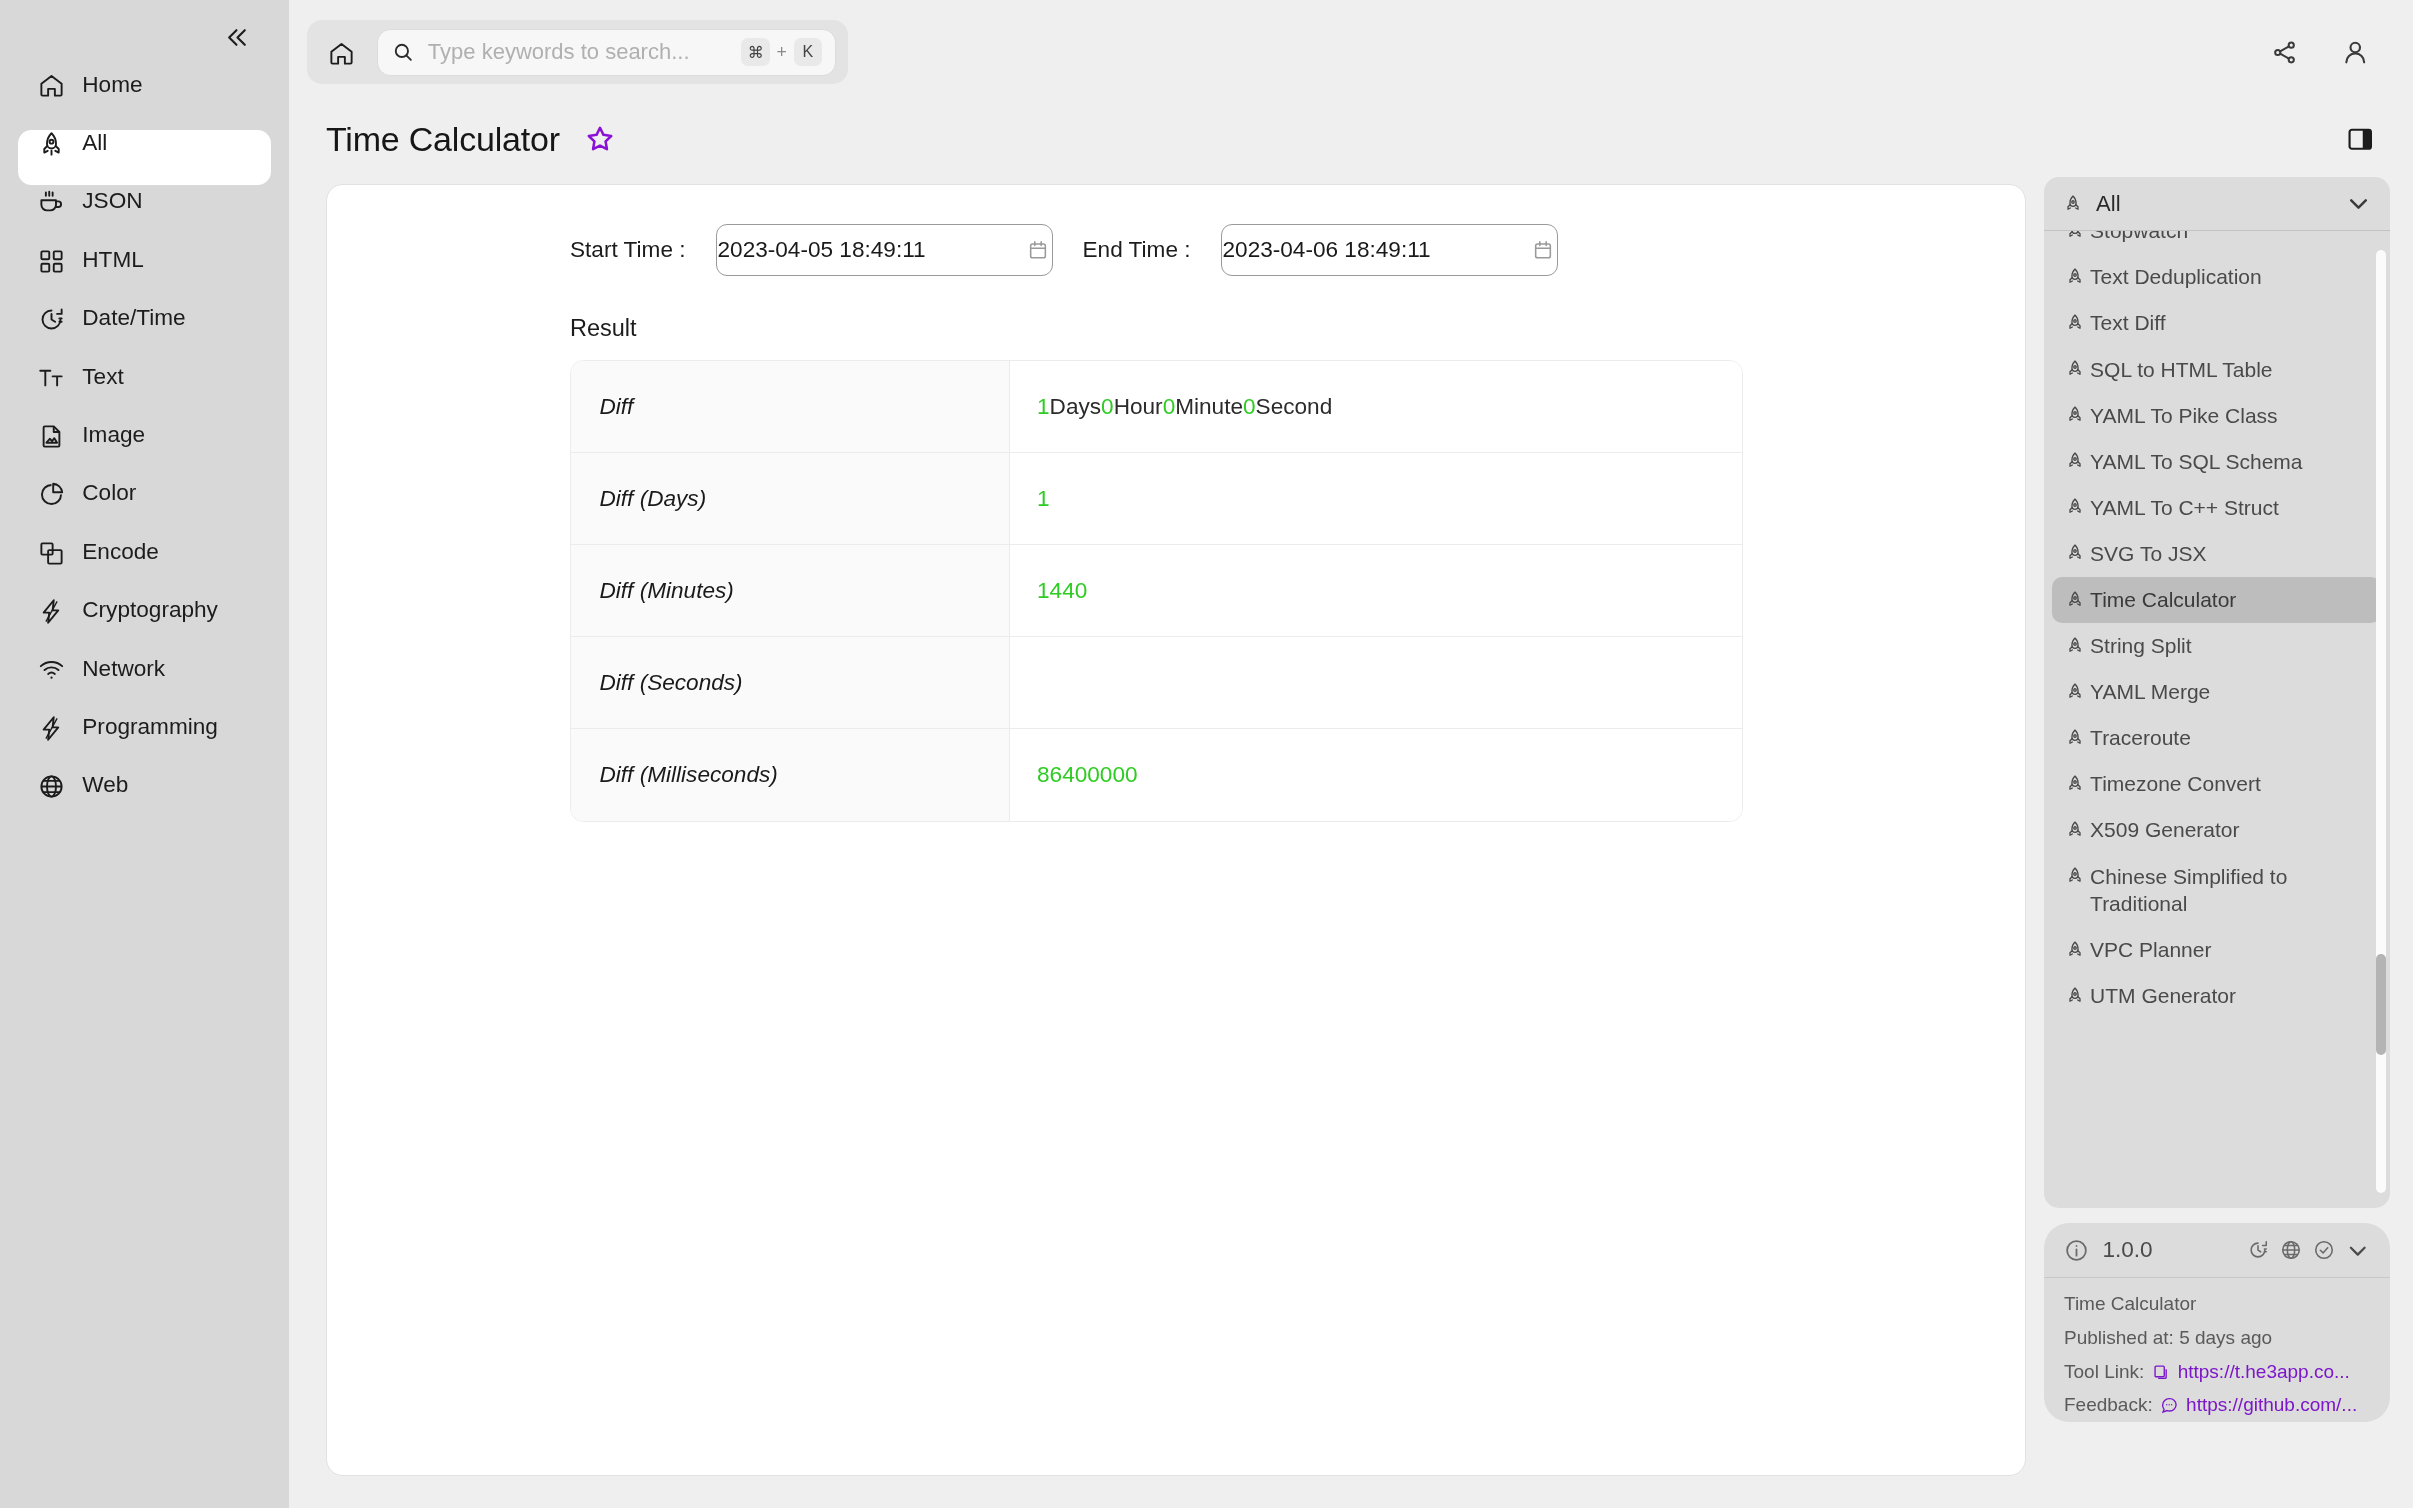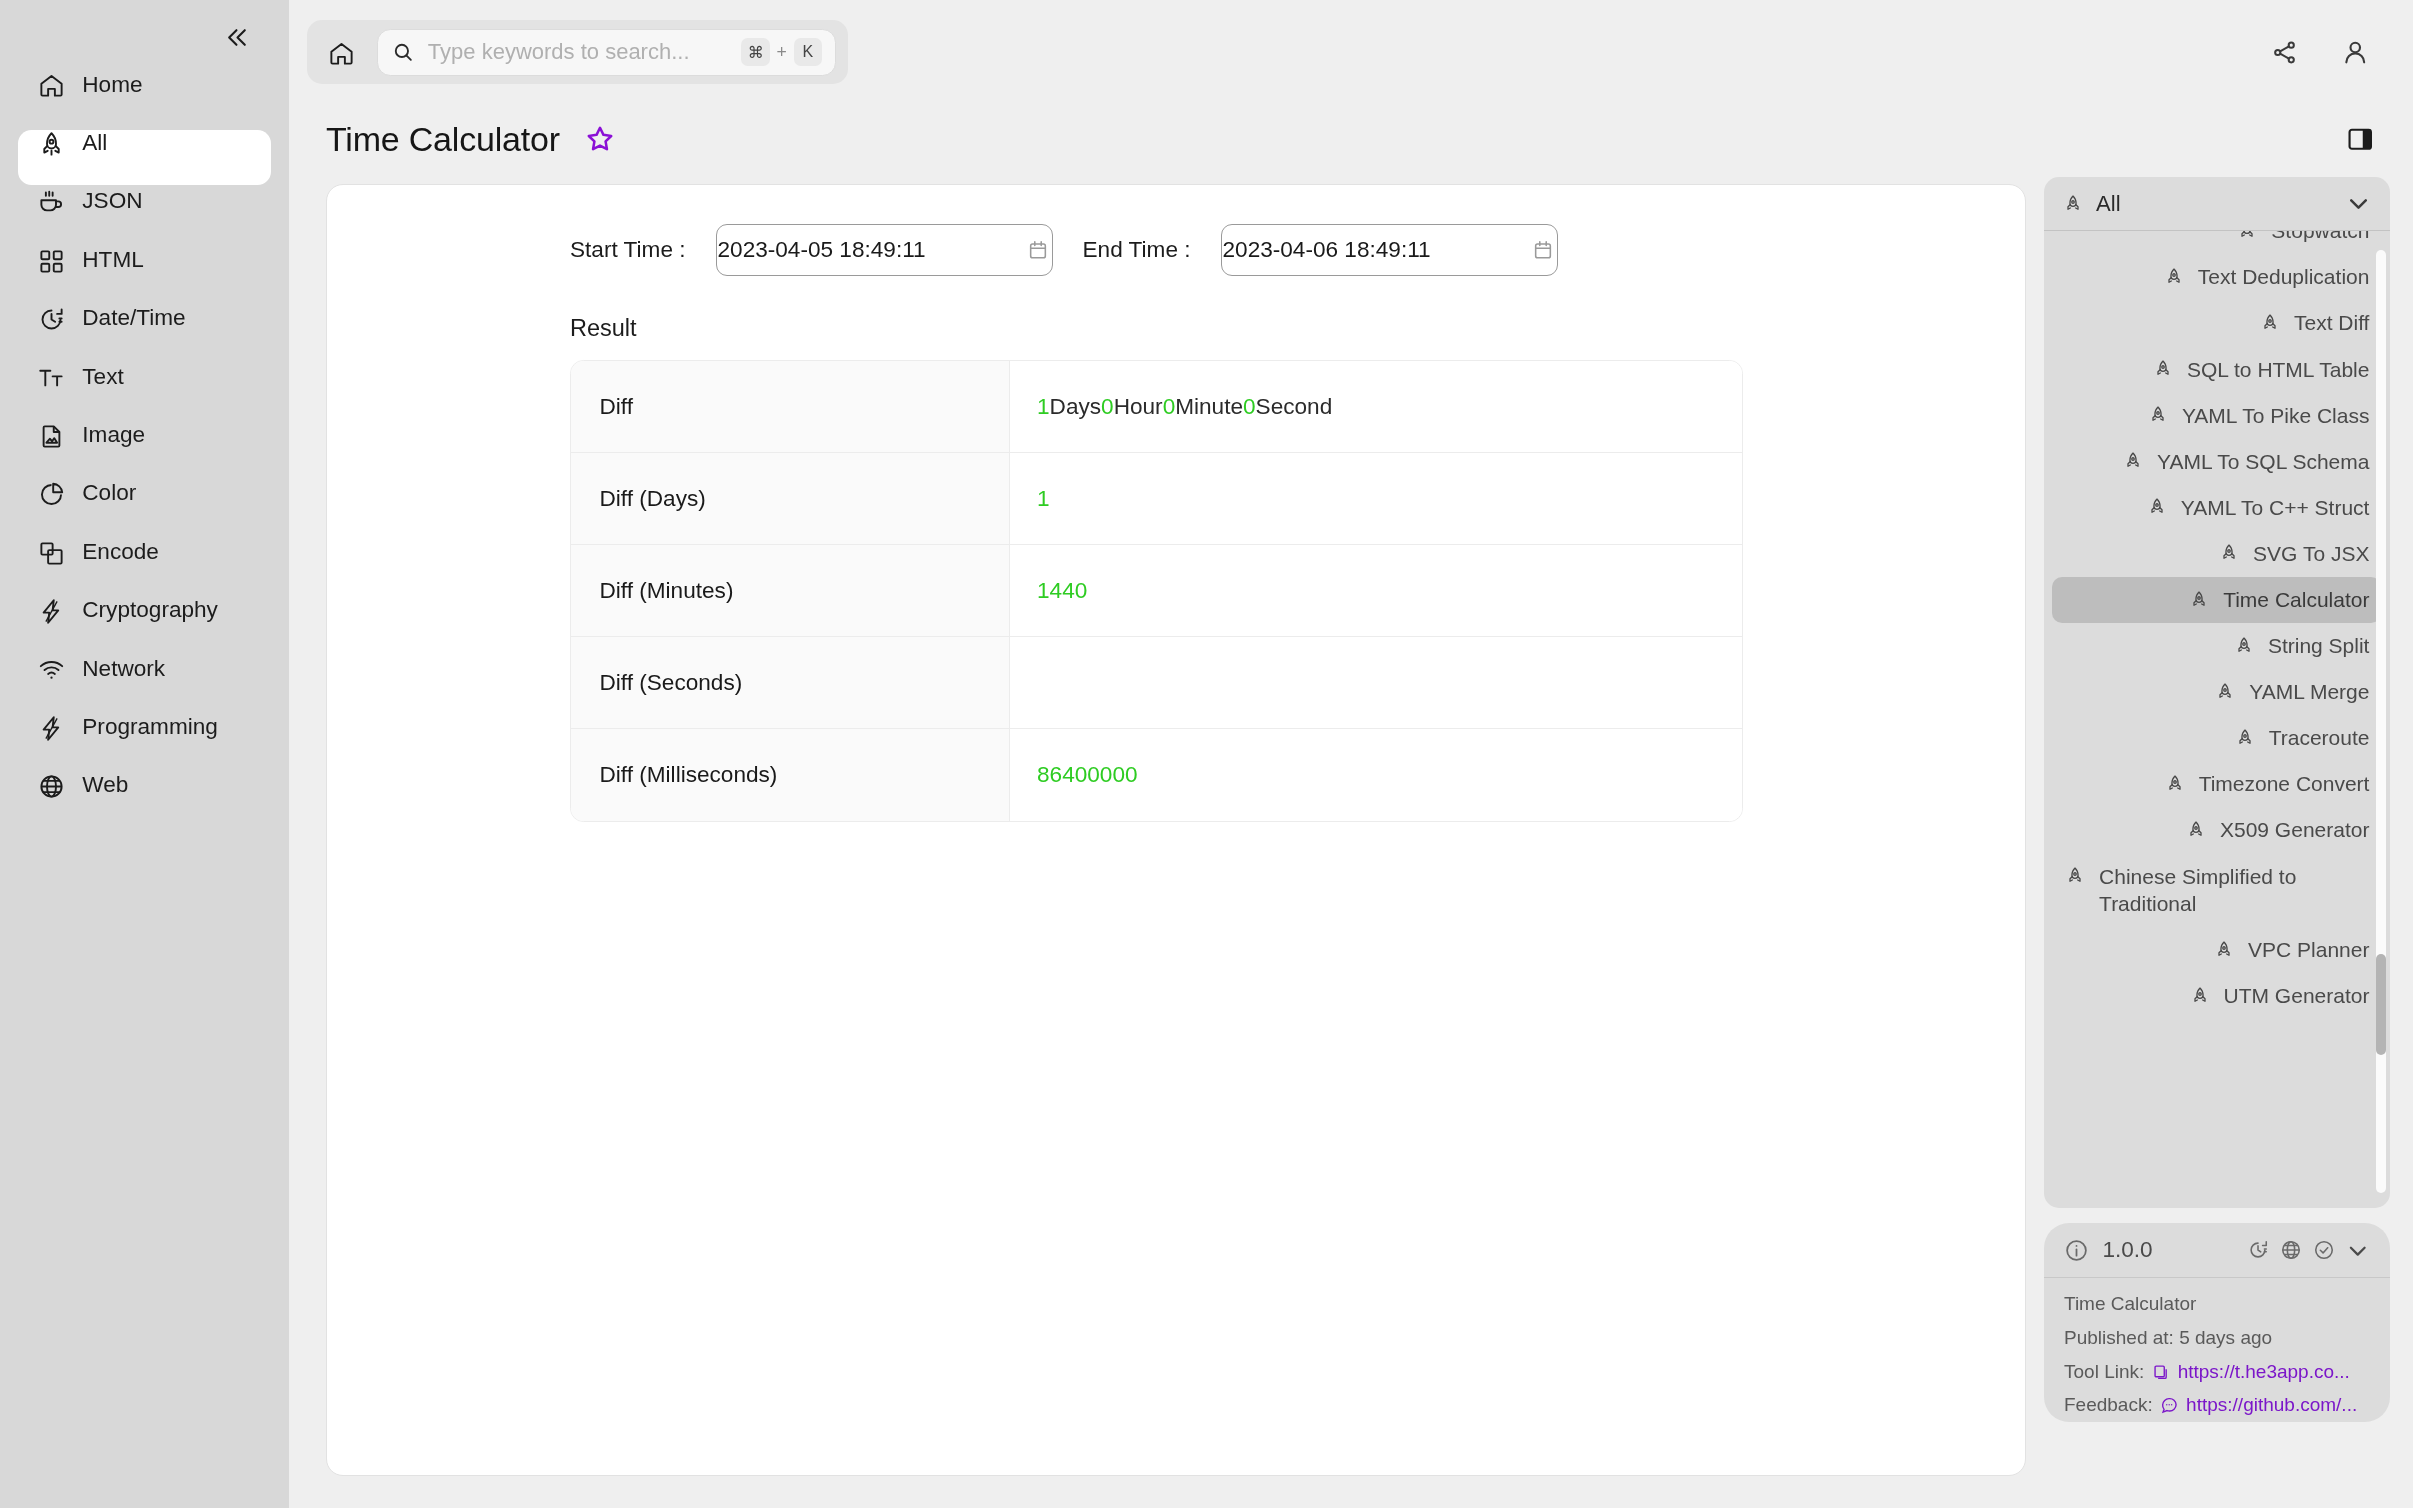--- a/index.html
+++ b/index.html
@@ -115,21 +115,21 @@
     overflow: hidden;
   }
   .result-row { display: flex; border-bottom: 1.3px solid #ececec; min-height: 92px; }
   .result-row:last-child { border-bottom: none; }
   .cell-key {
     width: 439px; flex: 0 0 439px;
     background: #fafafa;
     border-right: 1.3px solid #ececec;
     display: flex; align-items: center;
     padding: 0 28.5px;
-    font-size: 22.6px; color: #1a1a1a;
+    font-size: 22.6px; color: #1a1a1a; font-style: italic;
   }
   .cell-val {
     flex: 1; background: #ffffff;
     display: flex; align-items: center;
     padding: 0 27px;
     font-size: 22.6px; color: #2b2b2b;
   }
   .num { color: #2ecc22; }
   .unit { color: #2b2b2b; }
 
@@ -155,25 +155,24 @@
     border-bottom: 1.3px solid #c3c3c3;
     flex: 0 0 54px;
   }
   .tools-header-label { font-size: 22px; color: #2a2a2a; flex: 1; }
   .tools-list {
     flex: 1; min-height: 0; position: relative;
     padding: 6.7px 8.4px 8.4px 8.4px;
     overflow: hidden;
   }
   .tool-item {
-    display: flex; align-items: flex-start; gap: 13px;
+    display: flex; align-items: flex-start; gap: 4px;
     padding: 9.2px 11.7px; border-radius: 10px;
     font-size: 21px; color: #4a4a4a; cursor: pointer;
     line-height: 1.32;
-    justify-content: flex-end;
   }
   .tool-item.first-clipped { margin-top: -30px; }
   .tool-item.selected { background: #bdbdbd; color: #3a3a3a; }
   .tool-ico { flex: 0 0 22px; width: 22px; height: 27px; display: flex; align-items: center; justify-content: center; }
   .tool-ico svg { width: 20px; height: 20px; }
   .rail-scrollbar {
     position: absolute; right: 3.4px; top: 18.4px; bottom: 15px;
     width: 10px; background: #fbfbfb; border-radius: 5px;
   }
   .rail-thumb {

